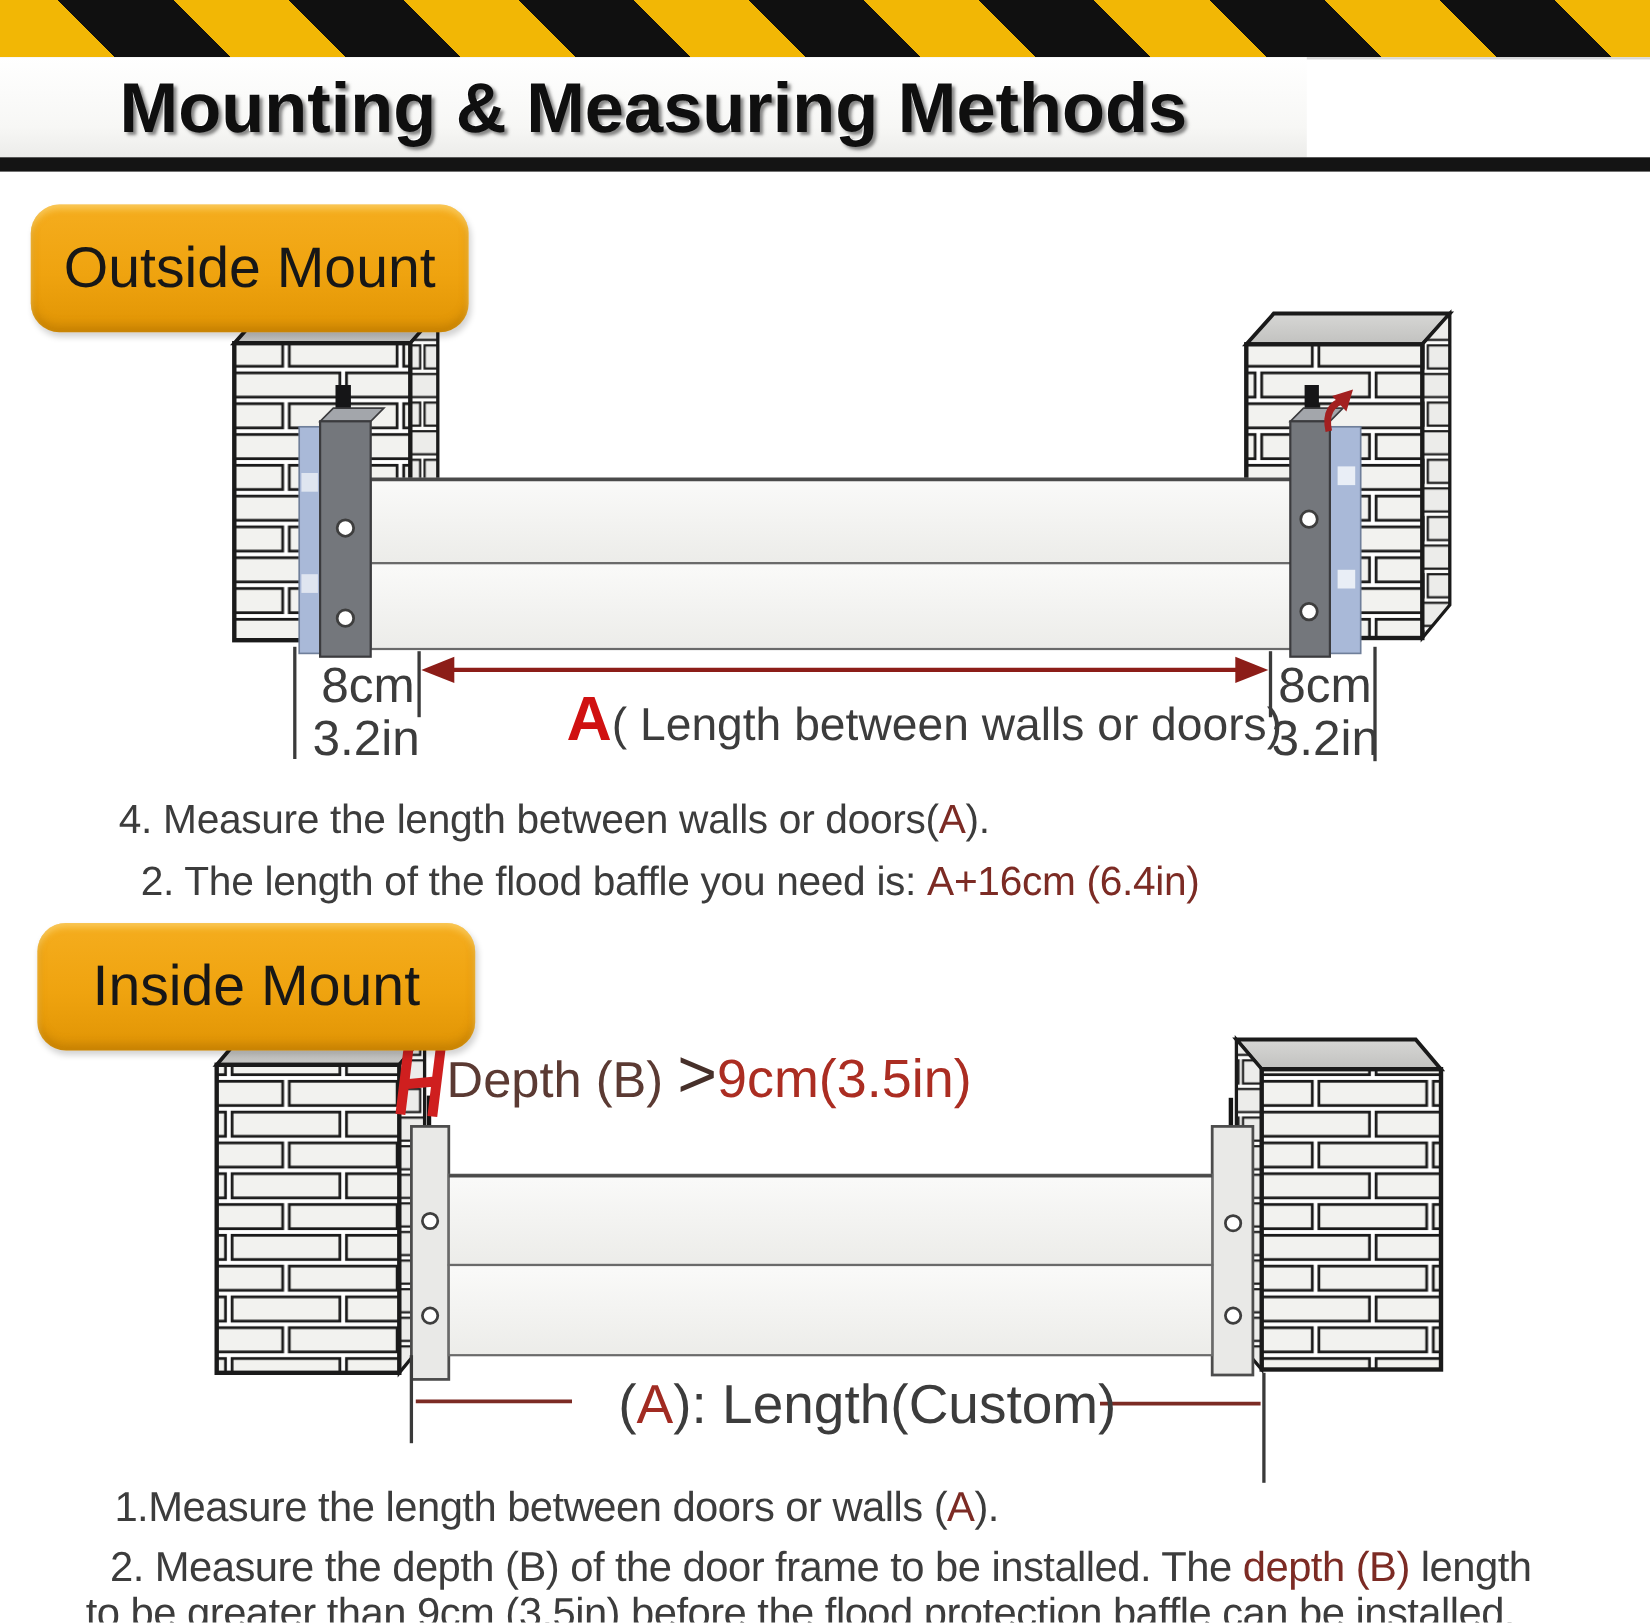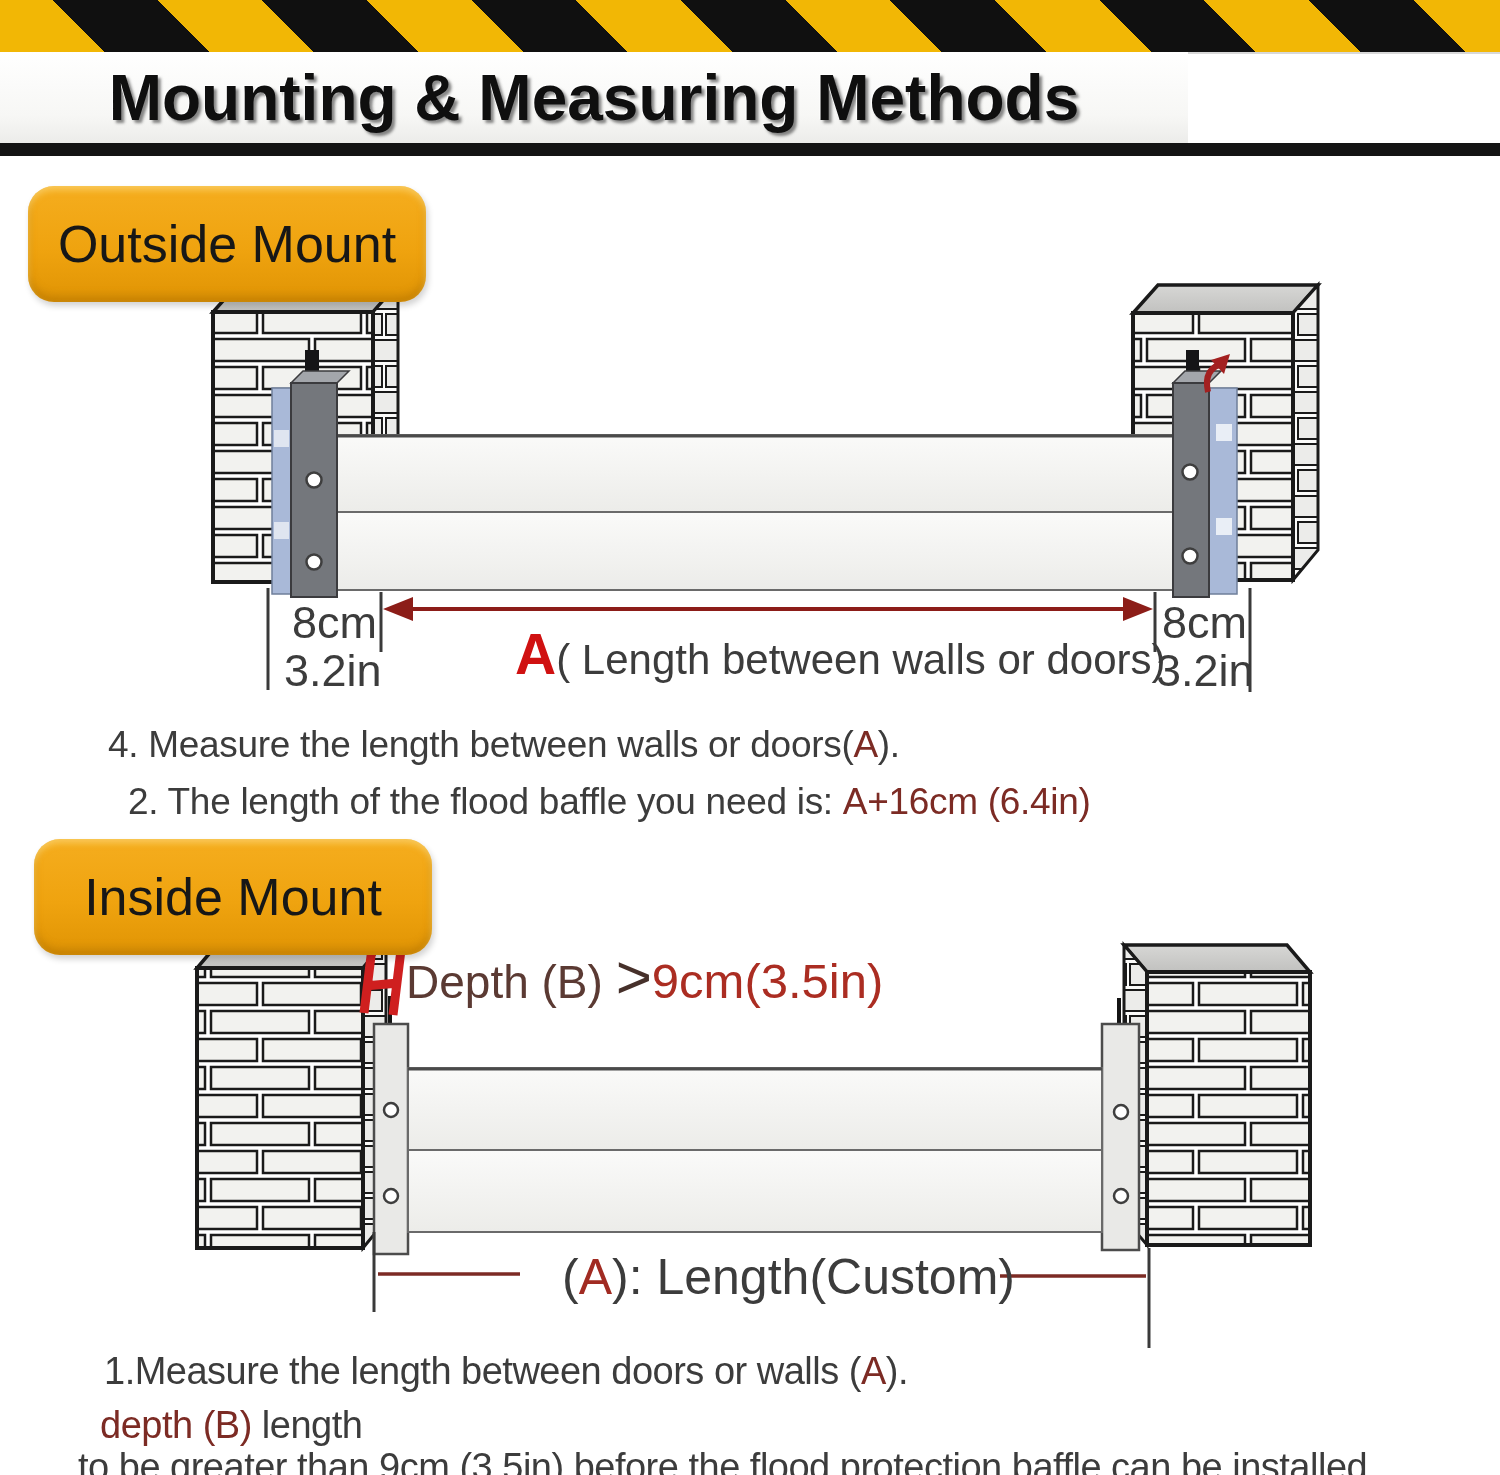--- a/index.html
+++ b/index.html
@@ -220,17 +220,17 @@
 </div>
 
 <div class="abs row" style="left:562px;top:1252px;">
   <span class="lengthlabel">(</span><span class="lengthlabel darkred">A</span><span class="lengthlabel">): Length(Custom)</span>
 </div>
 
 <div class="abs bottomsteps row" style="left:104px;top:1352px;">
   <span>1.Measure the length between doors or walls (</span><span class="maroon">A</span><span>).</span>
 </div>
 <div class="abs bottomsteps row" style="left:100px;top:1406px;">
-  <span class="maroon">depth (B)</span><span> length</span>
+  <span>2. Measure the depth (B) of the door frame to be installed. The </span><span class="maroon">depth (B)</span><span> length</span>
 </div>
 <div class="abs bottomsteps row" style="left:78px;top:1448px;">
   <span>to be greater than 9cm (3.5in) before the flood protection baffle can be installed.</span>
 </div>
 
 </body></html>

